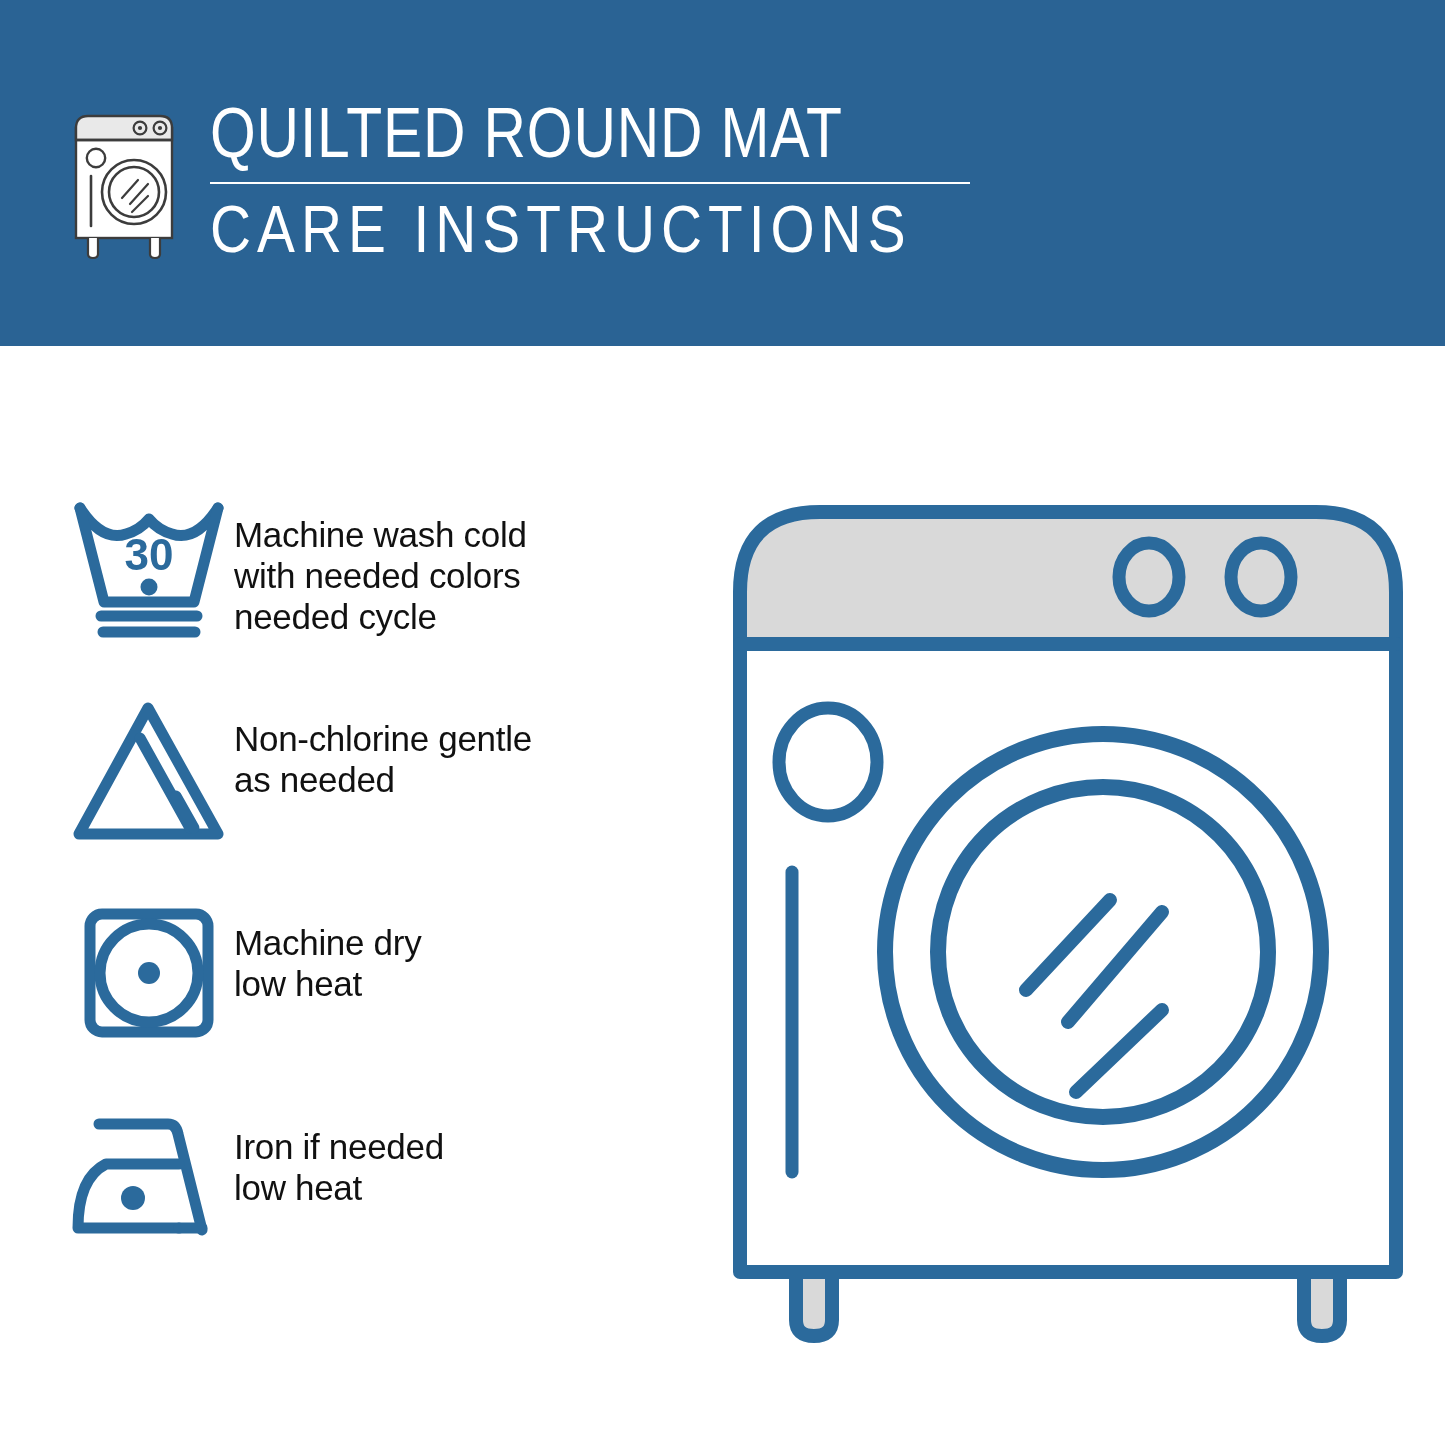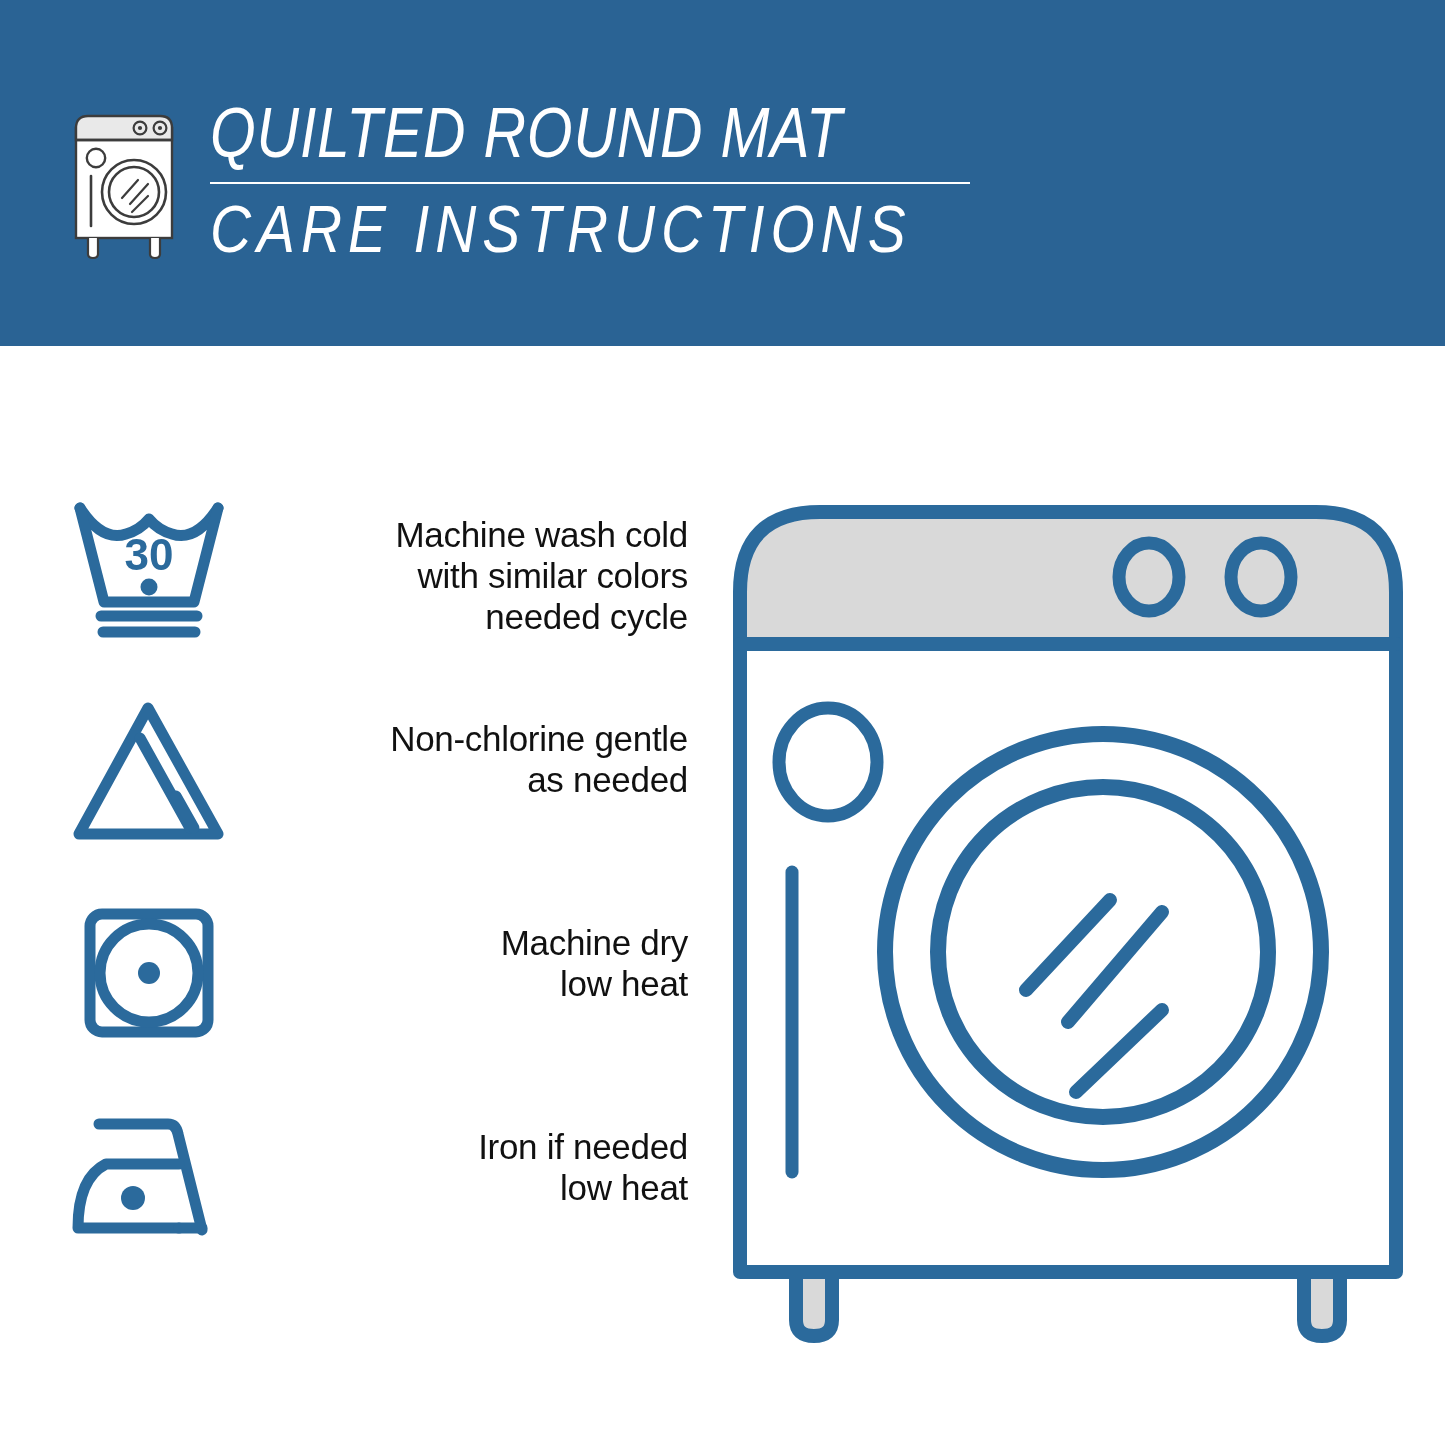--- a/index.html
+++ b/index.html
@@ -16,21 +16,20 @@
     position:absolute;
     left:0; top:0;
     width:1445px; height:346px;
     background:#2a6394;
   }
   #header-inner {
     position:absolute;
     left:68px; top:96px;
     display:flex;
     align-items:flex-start;
-    font-style:italic;
   }
   #header-logo {
     width:120px; height:156px;
     flex:0 0 auto;
     margin-right:22px;
     margin-top:8px;
   }
   #header-titles {
     display:flex;
     flex-direction:column;
@@ -82,21 +81,21 @@
     justify-content:flex-start;
   }
   .care-text {
     flex:1 1 auto;
     padding-top:24px;
     font-size:35px;
     line-height:41px;
     color:#111111;
     letter-spacing:-0.3px;
   }
-  .care-text .line { display:block; white-space:nowrap;text-align:right; }
+  .care-text .line { display:block; white-space:nowrap; }
 
   
   #machine-illustration {
     position:absolute;
     left:718px; top:472px;
     width:700px; height:900px;
   }
 </style>
 </head>
 <body>
@@ -151,21 +150,21 @@
           <path d="M12 18 L36 112 L126 112 L150 18"></path>
           <line x1="33" y1="126" x2="129" y2="126"></line>
           <line x1="35" y1="142" x2="127" y2="142"></line>
         </g>
         <text x="81" y="80" text-anchor="middle" font-family="Liberation Sans, sans-serif" font-size="44" font-weight="bold" fill="#2b6a9c">30</text>
         <circle cx="81" cy="97" r="8.5" fill="#2b6a9c"></circle>
       </svg>
     </span>
     <div class="care-text">
       <span class="line">Machine wash cold</span>
-      <span class="line">with similar colors</span>
+      <span class="line">with needed colors</span>
       <span class="line">needed cycle</span>
     </div>
   </div>
 
   <div class="care-row">
     <span class="care-symbol">
       <svg viewBox="0 0 166 150" width="166" height="150" xmlns="http://www.w3.org/2000/svg">
         <g fill="none" stroke="#2b6a9c" stroke-width="11" stroke-linecap="round" stroke-linejoin="round">
           <path d="M80 14 L150 140 L11 140 Z"></path>
           <line x1="72" y1="44" x2="122" y2="134"></line>

